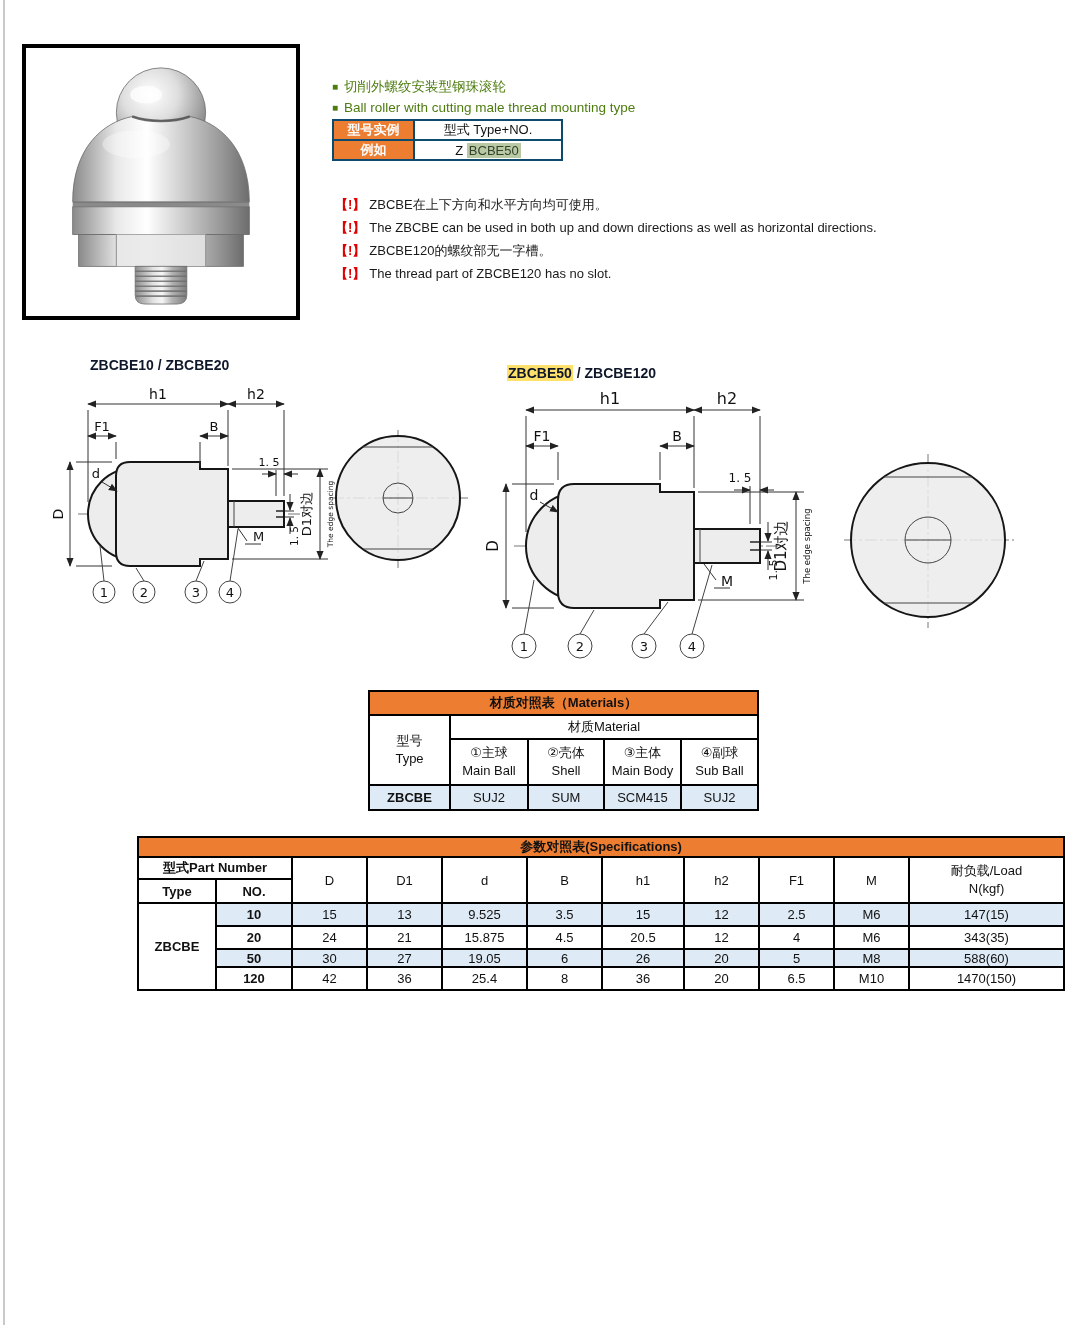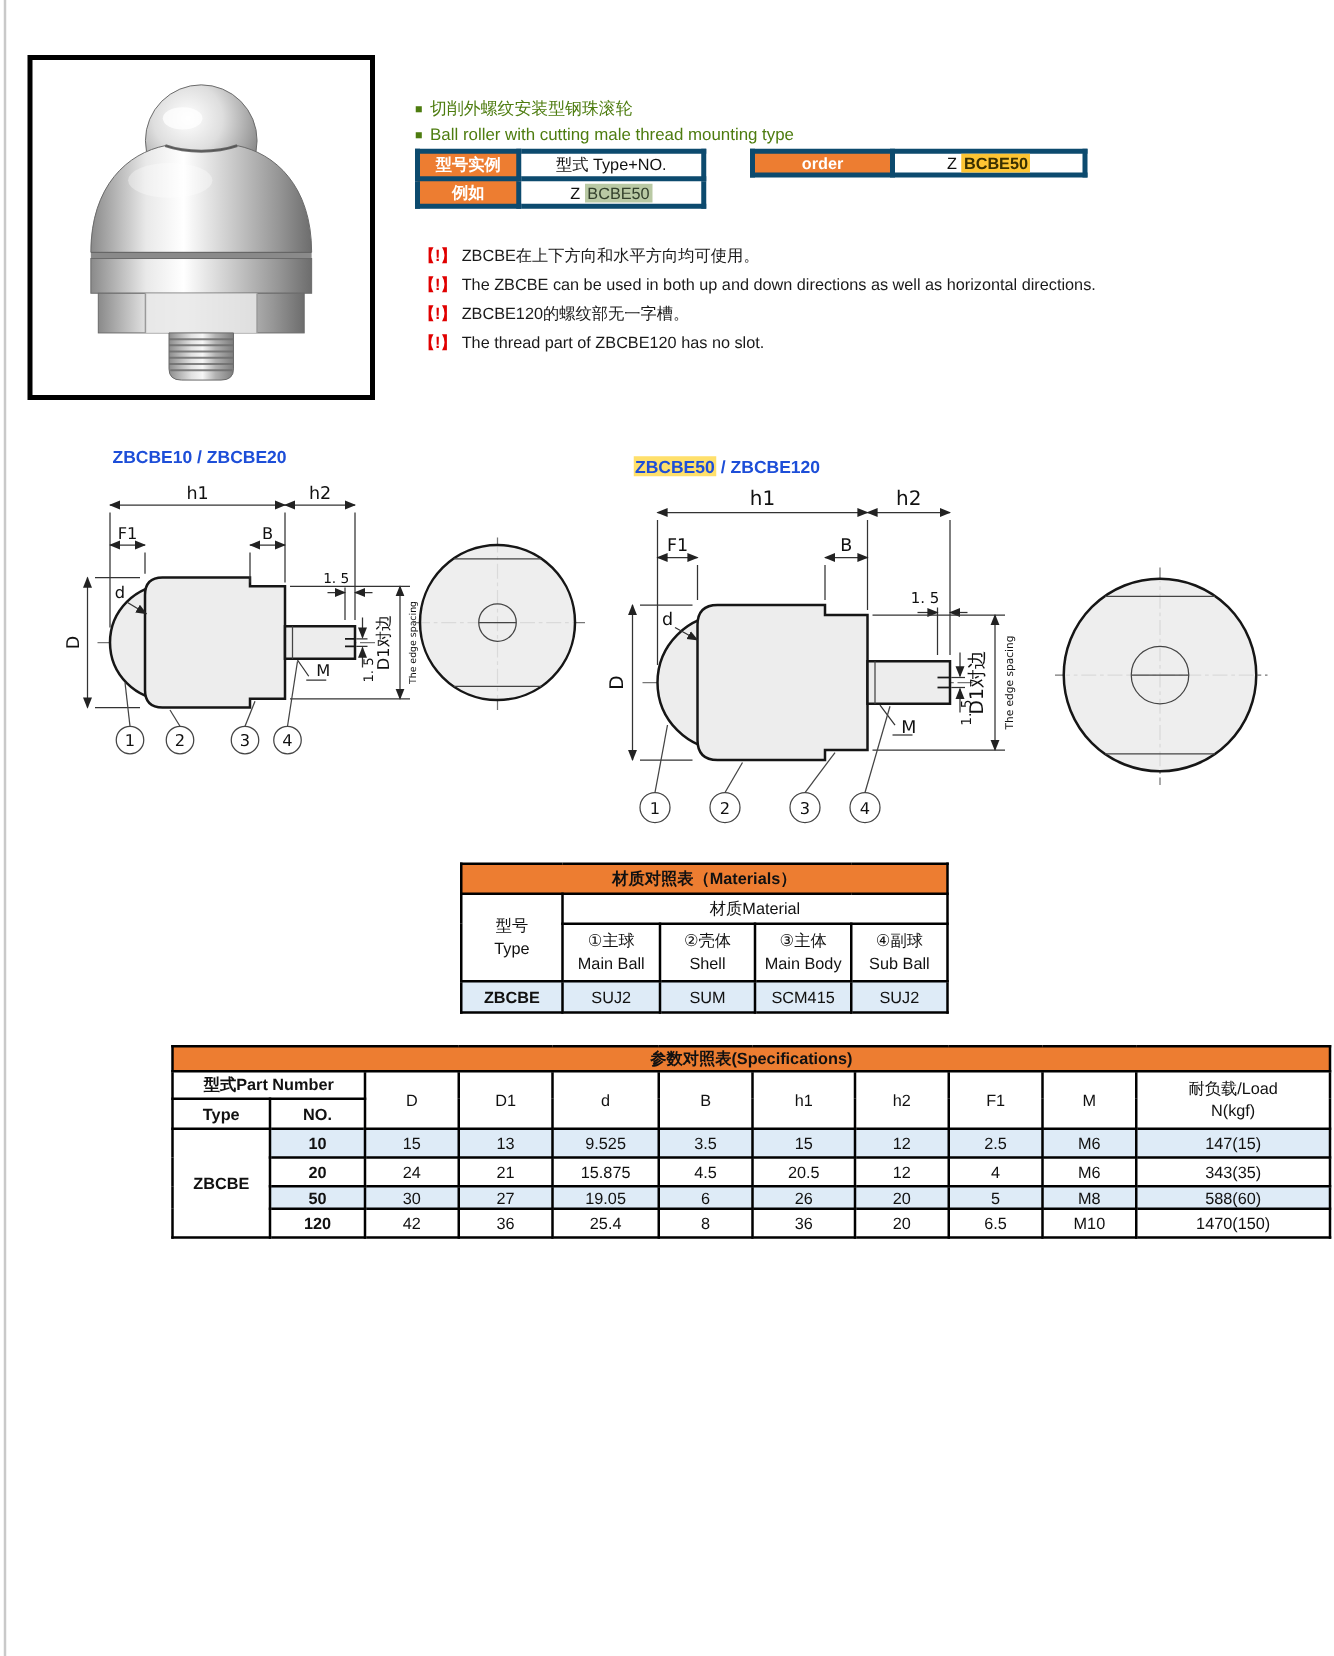--- a/index.html
+++ b/index.html
@@ -14,33 +14,33 @@
   
   #photo-frame { left:22px; top:44px; width:278px; height:276px; border:4px solid #000; background:#fff;
                  display:flex; align-items:center; justify-content:center; }
 
   
   .bullet { left:332px; font-size:13.5px; color:#4d7c0f; white-space:nowrap; }
   .bullet .sq { font-size:10px; vertical-align:1px; margin-right:6px; }
 
   
   table.mini { border-collapse:collapse; table-layout:fixed; }
-  table.mini td { border:4px solid #0c4a6e; height:15px; text-align:center; vertical-align:middle;
+  table.mini td { border:2px solid #0c4a6e; height:15px; text-align:center; vertical-align:middle;
                   font-size:13px; padding:0 2px; white-space:nowrap; }
   table.mini td.lab { background:#ED7D31; color:#fff; font-weight:bold; }
   .hl-green { background:#b9c9a4; color:#33402c; padding:0 2px; }
   .hl-gold  { background:#fdc433; color:#3a2f00; font-weight:bold; padding:0 2px; }
   .hl-yellow{ background:#ffe06b; padding:0 1px; }
 
   
   .note { left:335px; font-size:13px; color:#1a1a1a; white-space:nowrap; }
   .note .nmark { color:#e00000; font-weight:bold; margin-right:4px; }
 
   
-  .dtitle { font-size:14px; font-weight:bold; color:#1d4ed8; white-space:nowrap; }
+  .dtitle { font-size:14px; font-weight:bold; color:#0f172a; white-space:nowrap; }
 
   
   svg text { font-family:"DejaVu Sans","Liberation Sans",sans-serif; fill:#111; }
 
   
   table.spec { border-collapse:collapse; table-layout:fixed; }
   table.spec td { border:2px solid #000; text-align:center; vertical-align:middle;
                   font-size:13px; color:#111; padding:0 2px; }
   td.orange-title { background:#ED7D31; color:#fff; font-weight:bold; font-size:13px; height:24px; }
   td.blue { background:#deebf7; }
@@ -132,24 +132,20 @@
     </tr>
   </tbody>
     </table>
 
   <table class="mini abs" style="left:600px; top:119px; width:266px;">
     <colgroup>
         <col style="width:112px">
         <col style="width:154px">
       </colgroup>
     <tbody>
-    <tr>
-      <td class="lab">order</td>
-      <td><span>Z </span><span class="hl-gold">BCBE50</span></td>
-    </tr>
   </tbody>
     </table>
 
   <div class="abs note" style="top:196px;"><span class="nmark">【!】</span><span>ZBCBE在上下方向和水平方向均可使用。</span></div>
   <div class="abs note" style="top:219px;"><span class="nmark">【!】</span><span>The ZBCBE can be used in both up and down directions as well as horizontal directions.</span></div>
   <div class="abs note" style="top:242px;"><span class="nmark">【!】</span><span>ZBCBE120的螺纹部无一字槽。</span></div>
   <div class="abs note" style="top:265px;"><span class="nmark">【!】</span><span>The thread part of ZBCBE120 has no slot.</span></div>
 
   <div class="abs dtitle" style="left:90px; top:357px;">ZBCBE10 / ZBCBE20</div>
 

